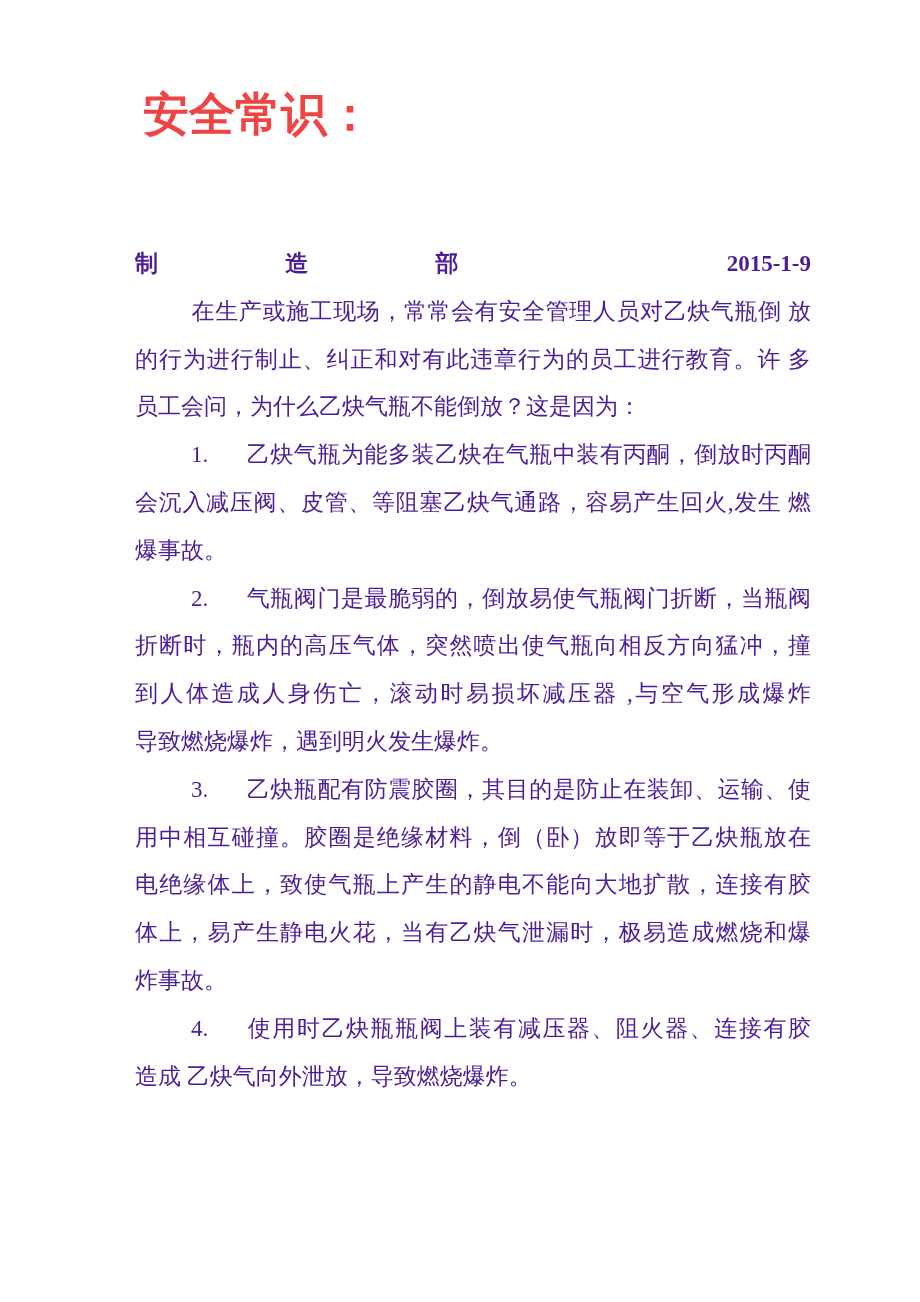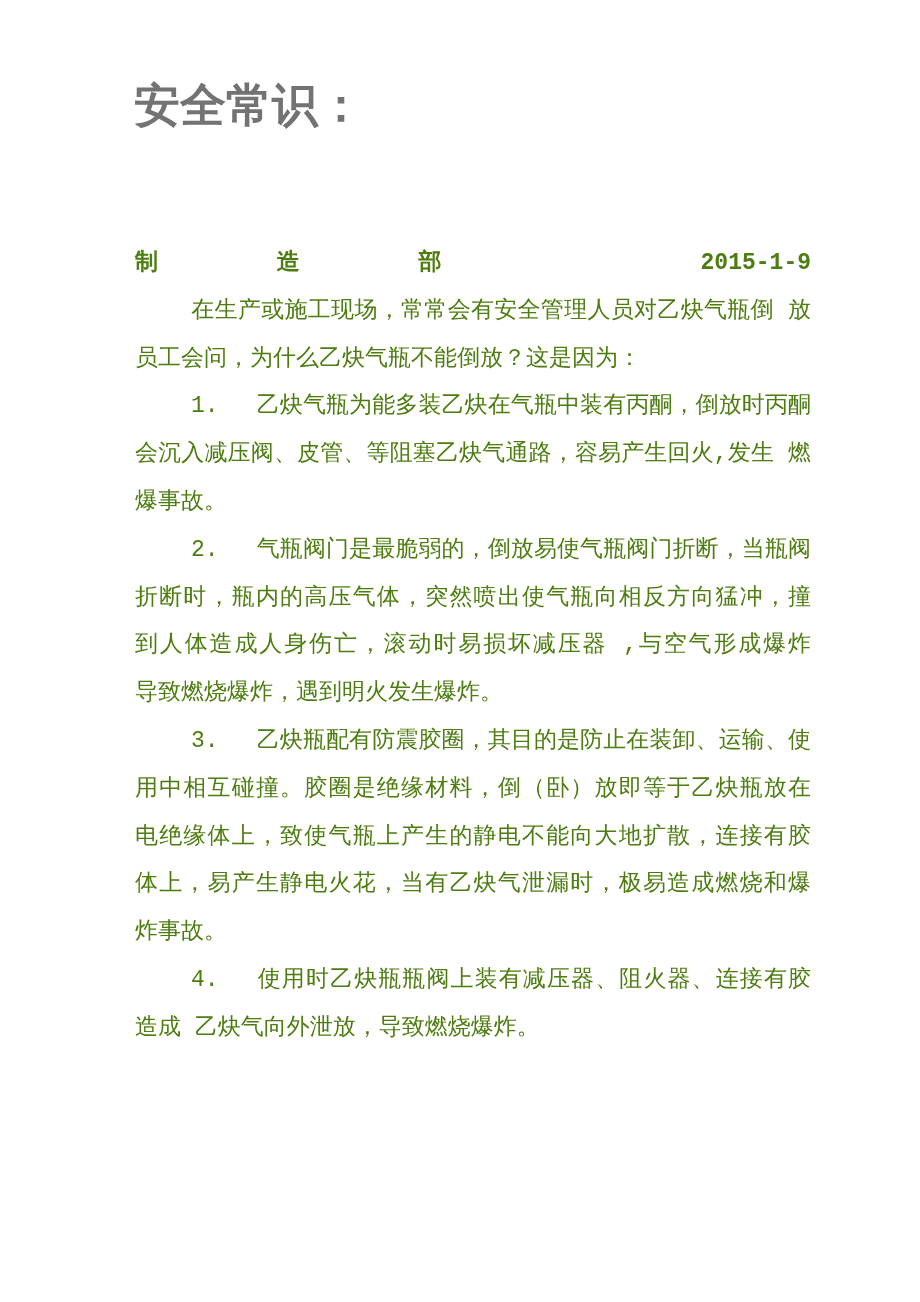--- a/index.html
+++ b/index.html
@@ -12,37 +12,37 @@
     width: 920px;
     height: 1302px;
     background: #ffffff;
     color: #000000;
     overflow: hidden;
   }
   .doc-title {
     position: absolute;
     left: 134px;
     top: 80px;
-    margin: 0;
+    margin: 9px;
     font-family: "Liberation Serif", "DejaVu Serif", serif;
     font-size: 46px;
     font-weight: bold;
     line-height: 1.15;
-    color: #737373;
+    color: #ef4444;
     white-space: nowrap;
   }
   .doc-body {
     position: absolute;
     left: 135px;
     top: 240px;
     width: 676px;
-    font-family: Liberation Mono, monospace;
+    font-family: Liberation Serif, serif;
     font-size: 23px;
     line-height: 47.8px;
-    color: #4d7c0f;
+    color: #4c1d95;
   }
   .date-line {
     text-align: center;
     font-weight: bold;
     word-spacing: 8px;
   }
   .para {
     margin: 0;
     padding: 0;
   }
@@ -74,20 +74,21 @@
 
 <div class="page">
   <h1 class="doc-title">安全常识：</h1>
 
   <div class="doc-body">
     <div class="line date-line">制造部 2015-1-9</div>
 
     <div id="paragraphs">
         <div class="para">
           <div class="line"><span class="indent"></span>在生产或施工现场，常常会有安全管理人员对乙炔气瓶倒 放</div>
+          <div class="line">的行为进行制止、纠正和对有此违章行为的员工进行教育。许 多</div>
           <div class="line last">员工会问，为什么乙炔气瓶不能倒放？这是因为：</div>
         </div>
         <div class="para">
           <div class="line"><span class="indent"></span><span class="num">1.</span><span class="numgap"></span>乙炔气瓶为能多装乙炔在气瓶中装有丙酮，倒放时丙酮</div>
           <div class="line">会沉入减压阀、皮管、等阻塞乙炔气通路，容易产生回火,发生 燃</div>
           <div class="line last">爆事故。</div>
         </div>
         <div class="para">
           <div class="line"><span class="indent"></span><span class="num">2.</span><span class="numgap"></span>气瓶阀门是最脆弱的，倒放易使气瓶阀门折断，当瓶阀</div>
           <div class="line">折断时，瓶内的高压气体，突然喷出使气瓶向相反方向猛冲，撞</div>

